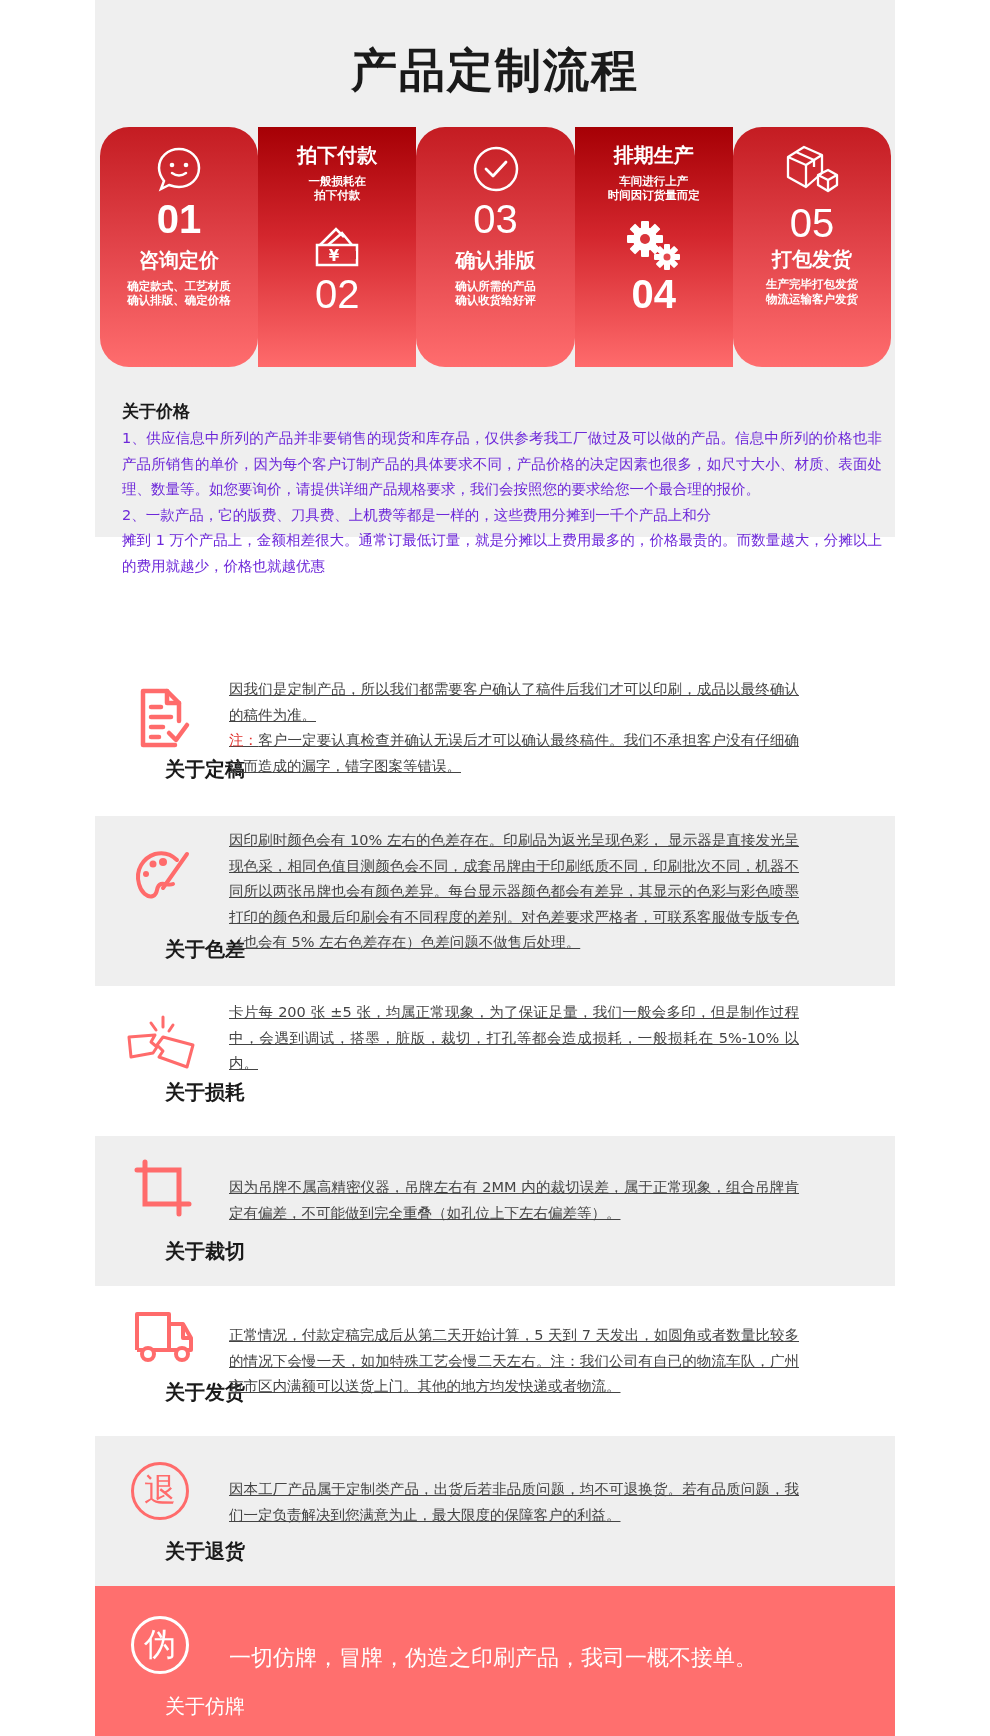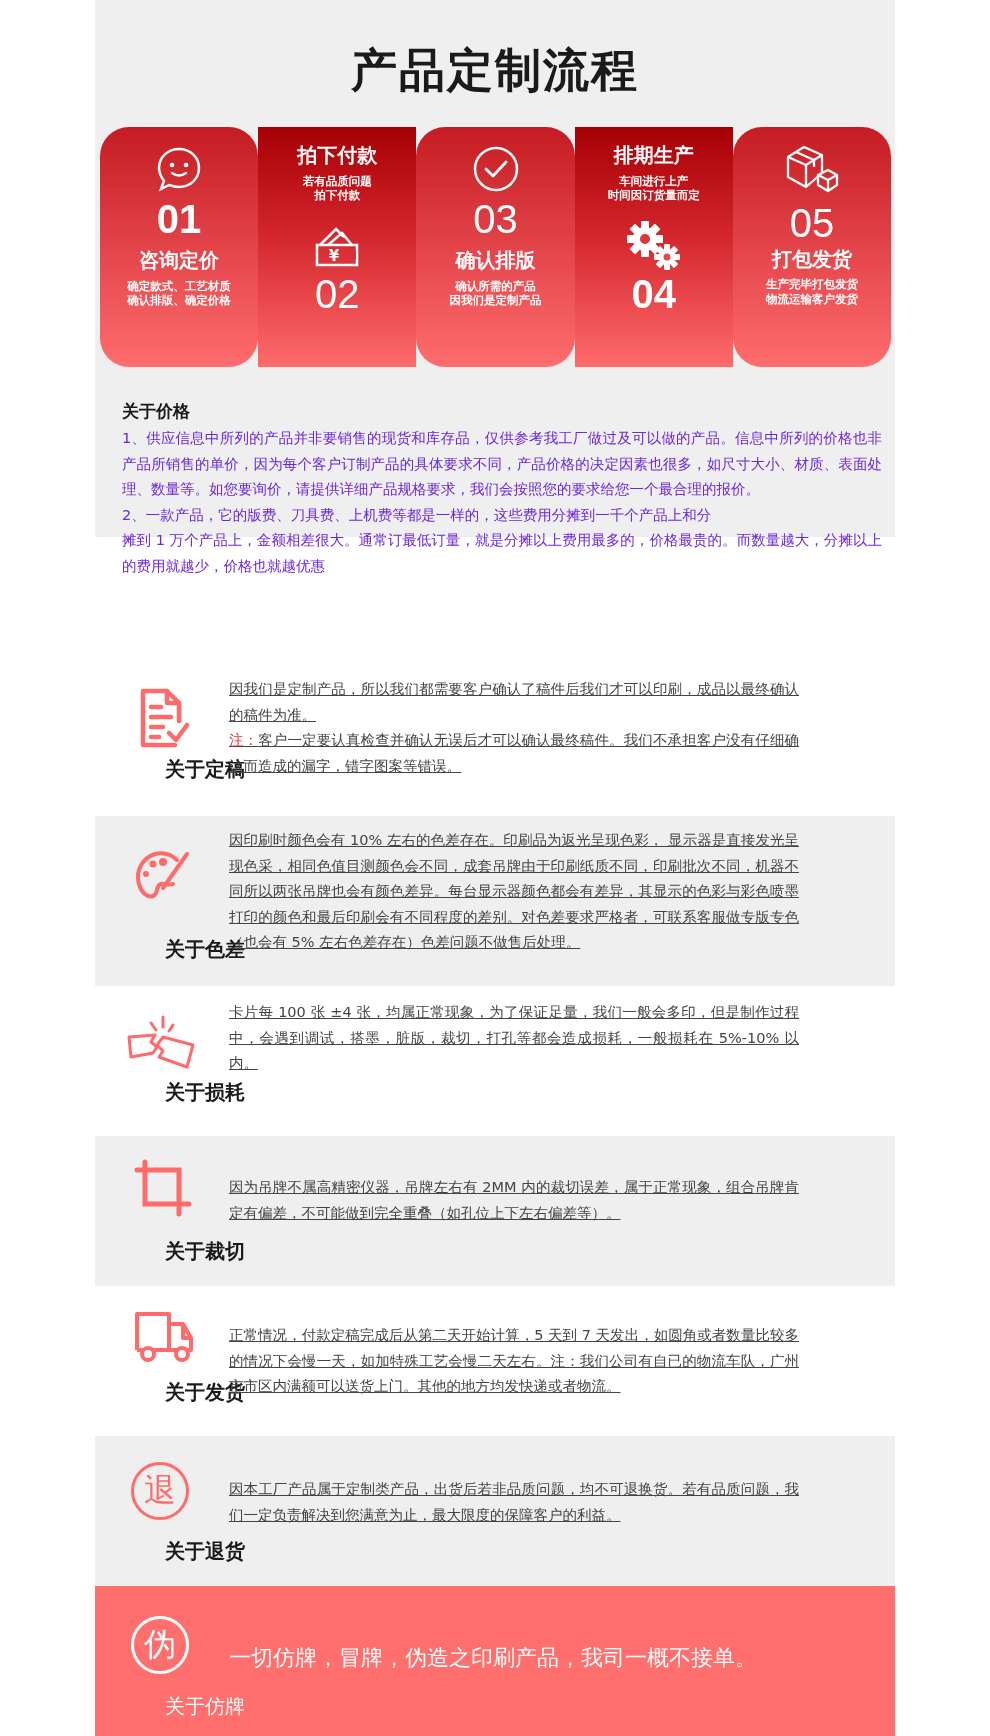--- a/index.html
+++ b/index.html
@@ -55,41 +55,41 @@
           <path d="M17 28 Q24 33 31 28" fill="none" stroke="#fff" stroke-width="2.5" stroke-linecap="round"></path>
         </svg>
         <div class="s-num bold" style="top:72px">01</div>
         <div class="s-title" style="top:121px">咨询定价</div>
         <div class="s-desc" style="top:152px">确定款式、工艺材质</div>
         <div class="s-desc" style="top:166px">确认排版、确定价格</div>
       </div>
 
       <div class="step dark">
         <div class="s-title" style="top:16px">拍下付款</div>
-        <div class="s-desc" style="top:47px">若有品质问题</div>
+        <div class="s-desc" style="top:47px">一般损耗在</div>
         <div class="s-desc" style="top:61px">拍下付款</div>
         <svg class="s-icon" style="top:98px" width="46" height="44" viewBox="0 0 46 44">
           <path d="M6 20 L22 4 L30 12" fill="none" stroke="#fff" stroke-width="2.5"></path>
           <path d="M14 20 L28 8 L38 20" fill="none" stroke="#fff" stroke-width="2.5"></path>
           <rect x="3" y="20" width="40" height="20" fill="none" stroke="#fff" stroke-width="2.5"></rect>
           <rect x="36" y="26" width="6" height="8" fill="#d43037"></rect>
           <text x="20" y="36" font-size="15" font-weight="bold" fill="#fff" text-anchor="middle" font-family="DejaVu Sans, sans-serif">¥</text>
         </svg>
         <div class="s-num" style="top:147px">02</div>
       </div>
 
       <div class="step light">
         <svg class="s-icon" style="top:18px" width="48" height="48" viewBox="0 0 48 48">
           <circle cx="24" cy="24" r="21" fill="none" stroke="#fff" stroke-width="2.5"></circle>
           <path d="M14 24 L21 31 L34 17" fill="none" stroke="#fff" stroke-width="2.8" stroke-linecap="round" stroke-linejoin="round"></path>
         </svg>
         <div class="s-num" style="top:72px">03</div>
         <div class="s-title" style="top:121px">确认排版</div>
         <div class="s-desc" style="top:152px">确认所需的产品</div>
-        <div class="s-desc" style="top:166px">因我们是定制产品</div>
+        <div class="s-desc" style="top:166px">确认收货给好评</div>
       </div>
 
       <div class="step dark">
         <div class="s-title" style="top:16px">排期生产</div>
         <div class="s-desc" style="top:47px">车间进行上产</div>
         <div class="s-desc" style="top:61px">时间因订货量而定</div>
         <svg class="s-icon" style="top:92px" width="62" height="54" viewBox="0 0 62 54">
           <g fill="#fff">
             <circle cx="22" cy="20" r="12"></circle>
             <rect x="18" y="2" width="8" height="36" rx="1"></rect>
@@ -173,21 +173,21 @@
     <svg class="row-icon" style="top:25px;width:74px;left:30px" viewBox="0 0 74 64">
       <g fill="none" stroke="#ff6b6b" stroke-width="3" stroke-linejoin="round" stroke-linecap="round">
         <path d="M38 6 L38 16"></path>
         <path d="M26 12 L31 19"></path>
         <path d="M48 14 L44 20"></path>
         <path d="M4 26 L30 24 L26 31 L32 36 L28 42 L6 46 Z"></path>
         <path d="M38 26 L68 34 L62 56 L34 46 L38 40 L32 34 Z"></path>
       </g>
     </svg>
     <div class="row-label" style="top:93px">关于损耗</div>
-    <div class="row-text" style="top:14px">卡片每 100 张 ±4 张，均属正常现象，为了保证足量，我们一般会多印，但是制作过程中，会遇到调试，搭墨，脏版，裁切，打孔等都会造成损耗，一般损耗在 5%-10% 以内。</div>
+    <div class="row-text" style="top:14px">卡片每 200 张 ±5 张，均属正常现象，为了保证足量，我们一般会多印，但是制作过程中，会遇到调试，搭墨，脏版，裁切，打孔等都会造成损耗，一般损耗在 5%-10% 以内。</div>
   </div>
 
   <div class="row gray" style="top:1136px;height:150px">
     <svg class="row-icon" style="top:20px" viewBox="0 0 64 64">
       <g fill="none" stroke="#ff6b6b" stroke-width="5" stroke-linecap="round">
         <path d="M14 6 L14 48 L58 48"></path>
         <path d="M6 14 L48 14 L48 58"></path>
       </g>
     </svg>
     <div class="row-label" style="top:102px">关于裁切</div>

